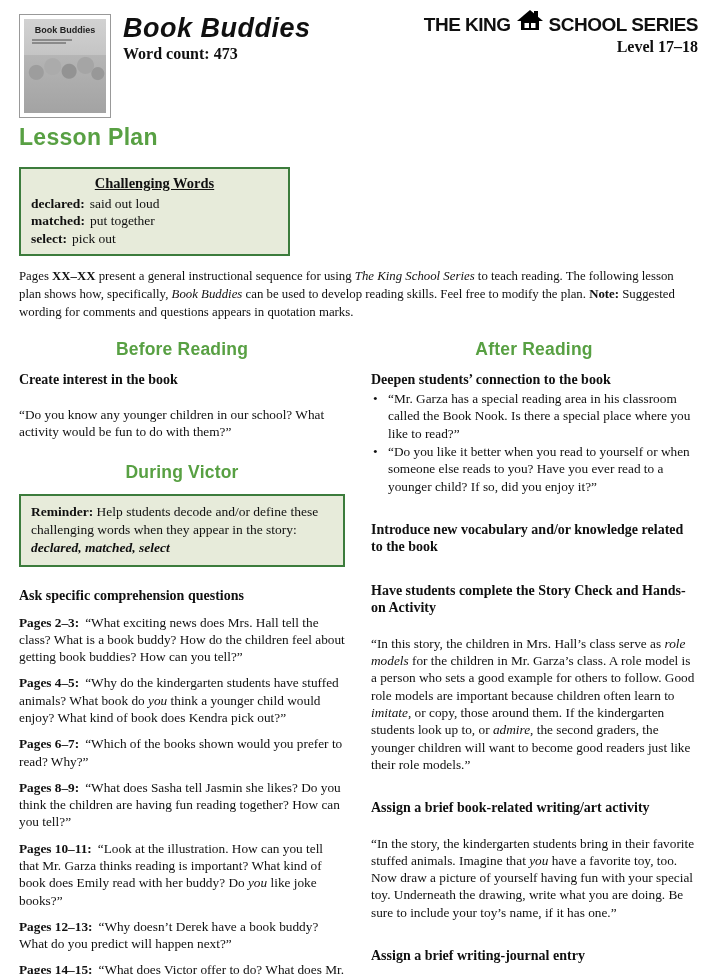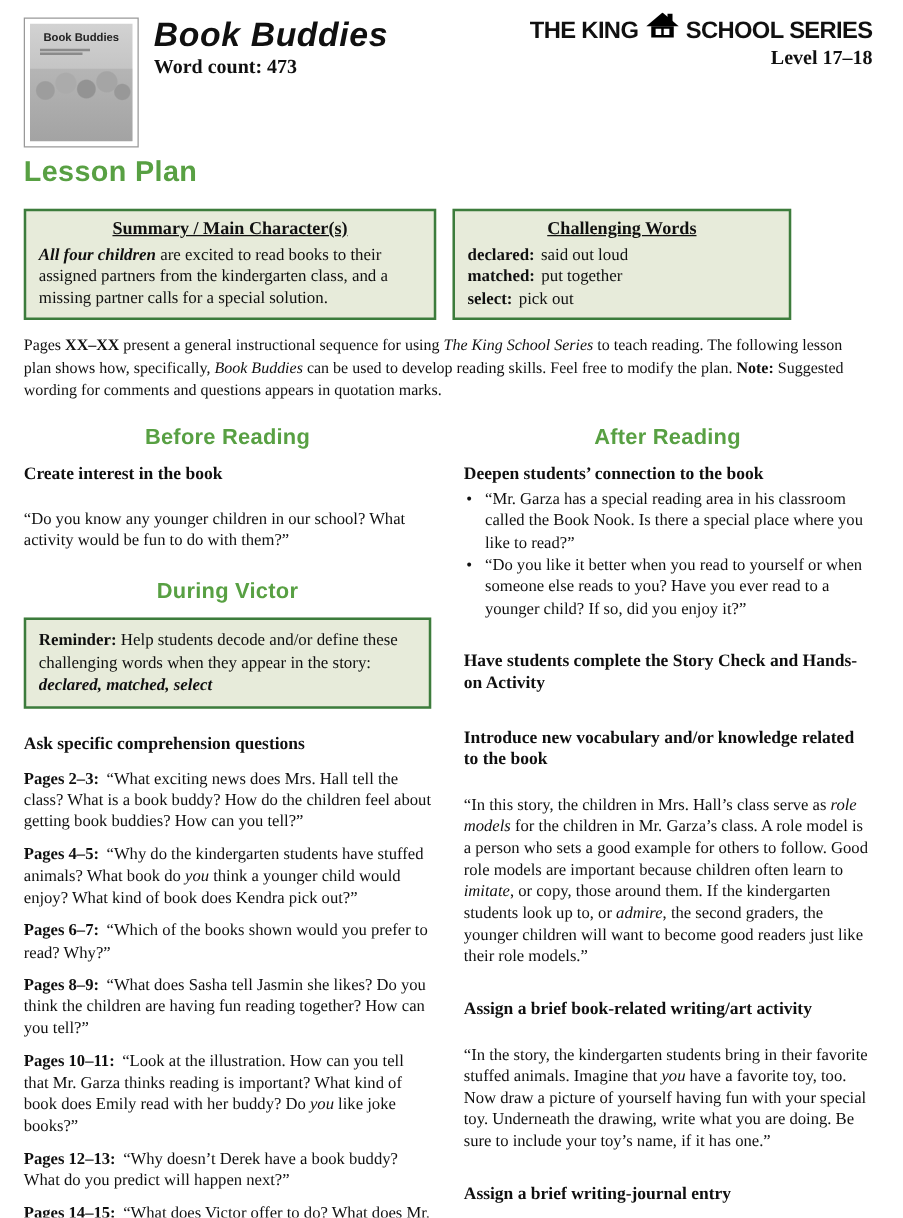--- a/index.html
+++ b/index.html
@@ -150,26 +150,20 @@
         </span>
         <span>SCHOOL SERIES</span>
       </div>
       <div class="level">Level 17–18</div>
     </div>
   </div>
 
   <div class="lesson-plan">Lesson Plan</div>
 
   <div class="boxes">
-    <div class="gbox summary">
-      <div class="gbox-heading">
-        <span>Summary / Main Character(s)</span>
-      </div>
-      <div><span class="b i">All four children</span><span class=""> are excited to read books to their assigned partners from the kindergarten class, and a missing partner calls for a special solution.</span></div>
-    </div>
 
     <div class="gbox words">
       <div class="gbox-heading">
         <span>Challenging Words</span>
       </div>
       <div class="word-row">
         <span class="word-term">declared:</span><span class="word-def">said out loud</span>
       </div>
       <div class="word-row">
         <span class="word-term">matched:</span><span class="word-def">put together</span>
@@ -226,23 +220,23 @@
       <div class="sub-heading">Deepen students’ connection to the book</div>
       <ul class="bullets">
         <li>
           <span class="dot">•</span><span>“Mr. Garza has a special reading area in his classroom called the Book Nook. Is there a special place where you like to read?”</span>
         </li>
         <li>
           <span class="dot">•</span><span>“Do you like it better when you read to yourself or when someone else reads to you? Have you ever read to a younger child? If so, did you enjoy it?”</span>
         </li>
       </ul>
 
+      <div class="sub-heading mt-xl">Introduce new vocabulary and/or knowledge related to the book</div>
+
       <div class="sub-heading mt-xl">Have students complete the Story Check and Hands-on Activity</div>
-
-      <div class="sub-heading mt-xl">Introduce new vocabulary and/or knowledge related to the book</div>
       <p class="body-p"><span class="">“In this story, the children in Mrs. Hall’s class serve as </span><span class="i">role models</span><span class=""> for the children in Mr. Garza’s class. A role model is a person who sets a good example for others to follow. Good role models are important because children often learn to </span><span class="i">imitate</span><span class="">, or copy, those around them. If the kindergarten students look up to, or </span><span class="i">admire</span><span class="">, the second graders, the younger children will want to become good readers just like their role models.”</span></p>
 
       <div class="sub-heading mt-xl">Assign a brief book-related writing/art activity</div>
       <p class="body-p"><span class="">“In the story, the kindergarten students bring in their favorite stuffed animals. Imagine that </span><span class="i">you</span><span class=""> have a favorite toy, too. Now draw a picture of yourself having fun with your special toy. Underneath the drawing, write what you are doing. Be sure to include your toy’s name, if it has one.”</span></p>
 
       <div class="sub-heading mt-xl">Assign a brief writing-journal entry</div>
       <p class="body-p"><span class="">“In this story, the older children are good role models for the younger children because they read well and they enjoy reading. Write about someone you know who is a good role model for you. Explain what makes that person a good role model. Try to use the words </span></p>
     </div>
 
   </div>

